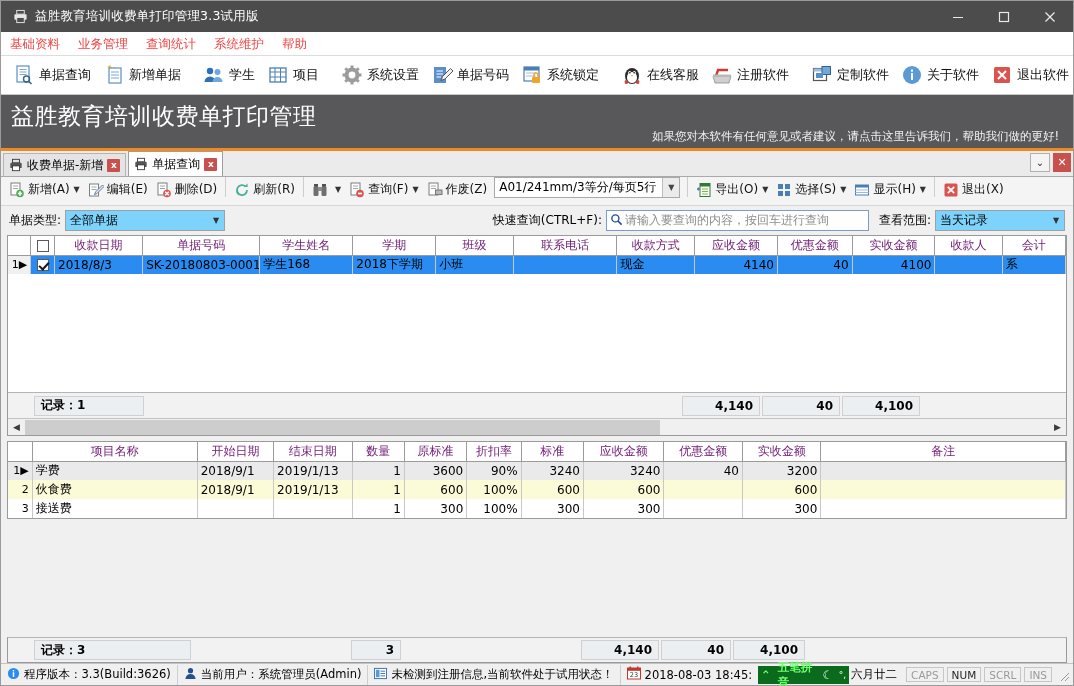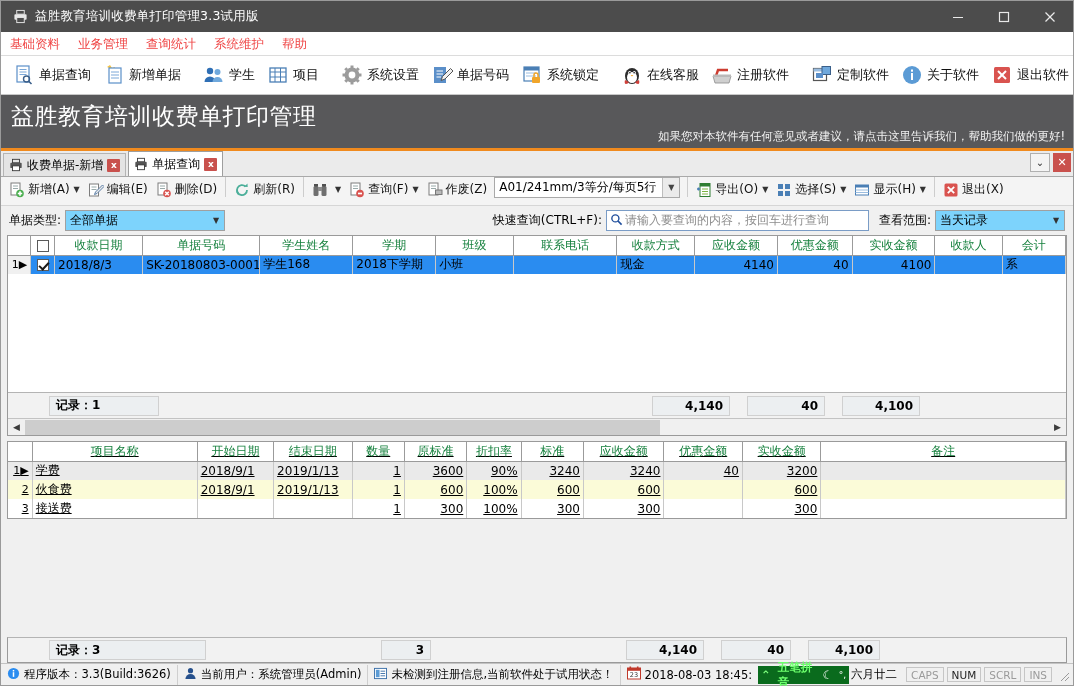--- a/index.html
+++ b/index.html
@@ -36,21 +36,21 @@
   .tbtn { display: flex; align-items: center; height: 34px; padding: 0 6px; gap: 4px; }
   .tbtn .lbl { font-size: 13px; color: #111; white-space: nowrap; }
   .tsep { width: 1px; height: 26px; background: #d2d2d2; margin: 0 5px; }
   .ico { width: 22px; height: 22px; flex: 0 0 22px; position: relative; display:block; }
   .ico svg { display:block; }
 
   
   .banner { flex: 0 0 53px; background: #58585a; position: relative; }
   .banner .btitle { position: absolute; left: 10px; top: 6px; color: #fff; font-size: 23px;
                     letter-spacing: .5px; }
-  .banner .bsub { position: absolute; right: 8px; bottom: 4px; color: #f2f2f2; font-size: 11.5px; }
+  .banner .bsub { position: absolute; right: 14px; bottom: 4px; color: #f2f2f2; font-size: 11.5px; }
   .bannerline { flex: 0 0 3px; background: #f08a1e; }
 
   
   .tabstrip { flex: 0 0 25px; background: #ebebeb; display: flex; align-items: flex-end;
               border-bottom: 1px solid #a9a9a9; position: relative; }
   .tab { height: 23px; display: flex; align-items: center; gap: 4px; padding: 0 5px 0 5px;
          background: #e4e4e4; border: 1px solid #b4b4b4; border-bottom: none; margin-left: 2px;
          font-size: 12px; color: #000; }
   .tab.active { background: #ffffff; height: 25px; border-color: #9e9e9e; }
   .tab .tabx { width: 13px; height: 13px; background: #c9514d; color: #fff; font-size: 9px;
@@ -87,54 +87,54 @@
                  font-size: 8px; color: #333; }
   .searchbox { display:flex; align-items:center; height: 21px; border: 1px solid #7a9cc6;
                background: #ffffff; width: 263px; padding-left: 3px; gap: 2px; }
   .searchbox .ph { color: #8d8d8d; font-size: 12px; }
 
   
   .gridwrap { background: #ffffff; border: 1px solid #9a9a9a; margin: 0 6px; position: relative;
               display: flex; flex-direction: column; }
   table.grid { border-collapse: collapse; width: 100%; table-layout: fixed; font-size: 12px; }
   table.grid th { background: #ffffff; border-right: 1px solid #9b9b9b; border-bottom: 1px solid #9b9b9b;
-                  font-weight: normal; height: 19px; padding: 0 2px; color: #15803d; font-size: 12px; }
+                  font-weight: normal; height: 19px; padding: 0 2px; color: #701a75; font-size: 12px; }
   table.grid td { border-right: 1px solid #c8c8c8; height: 19px; padding: 0 3px; color: #000;
                   white-space: nowrap; overflow: hidden; }
   .indcol { width: 22px; background: #f0f0f0; border-right: 1px solid #9b9b9b; text-align: right;
             padding-right: 1px; font-size: 11px; color: #000; }
 
   
   #topgrid { flex: 1 1 auto; min-height: 0; }
   .tg-head-tr th { border-top: none; }
   .rowsel td { background: #2a8cf0; color: #ffffff; }
   .rowsel td.indcol { background: #f0f0f0; color: #000; }
   .cbx { width: 12px; height: 12px; border: 1px solid #5a5a5a; background: #fff; display:inline-block;
          position: relative; vertical-align: middle; }
   .cbx.checked::after { content: ""; position: absolute; left: 3px; top: 0px; width: 4px; height: 8px;
          border: solid #1a1a1a; border-width: 0 2px 2px 0; transform: rotate(43deg); }
   .ralign { text-align: right; }
 
   
   .sumrow { display: flex; align-items: center; height: 26px; background: #f2f2f2;
             border-top: 1px solid #b4b4b4; flex: 0 0 26px; font-size: 12px; }
   .sumcell { height: 20px; border: 1px solid #d0d0d0; background: #eceff1; display:flex;
-             align-items:center; padding: 0 6px; margin-left: 17px; font-weight: bold; }
+             align-items:center; padding: 0 6px; margin-left: 2px; font-weight: bold; }
   .sumcell.r { justify-content: flex-end; }
 
   
   .hscroll { flex: 0 0 17px; height: 17px; background: #f0f0f0; border-top: 1px solid #c3c3c3;
              display:flex; align-items:center; }
   .hs-arrow { width: 17px; height: 15px; display:flex; align-items:center; justify-content:center;
               font-size: 9px; color: #3c3c3c; }
   .hs-track { flex: 1; height: 15px; background: #f0f0f0; position: relative; }
   .hs-thumb { position: absolute; left: 0; top: 0; height: 15px; width: 62%; background: #cdcdcd; }
 
   
-  .botwrap { margin: 5px 6px 0 6px; border: 1px solid #9a9a9a; background: #fff; text-decoration: underline; }
+  .botwrap { margin: 5px 6px 0 6px; border: 1px solid #9a9a9a; background: #fff; }
   .rowYellow td { background: #fbfbd8; }
   .rowGray td { background: #eaeaea; }
   .rowWhite td { background: #ffffff; }
 
   
   .statusbar { flex: 0 0 22px; height: 22px; background: #f0f0f0; border-top: 1px solid #c3c3c3;
                display: flex; align-items: center; font-size: 11.5px; color: #000; }
   .sb-cell { display:flex; align-items:center; gap: 4px; height: 20px; padding: 0 6px;
              border-right: 1px solid #cfcfcf; white-space: nowrap; }
   .sb-spacer { flex: 1; }

